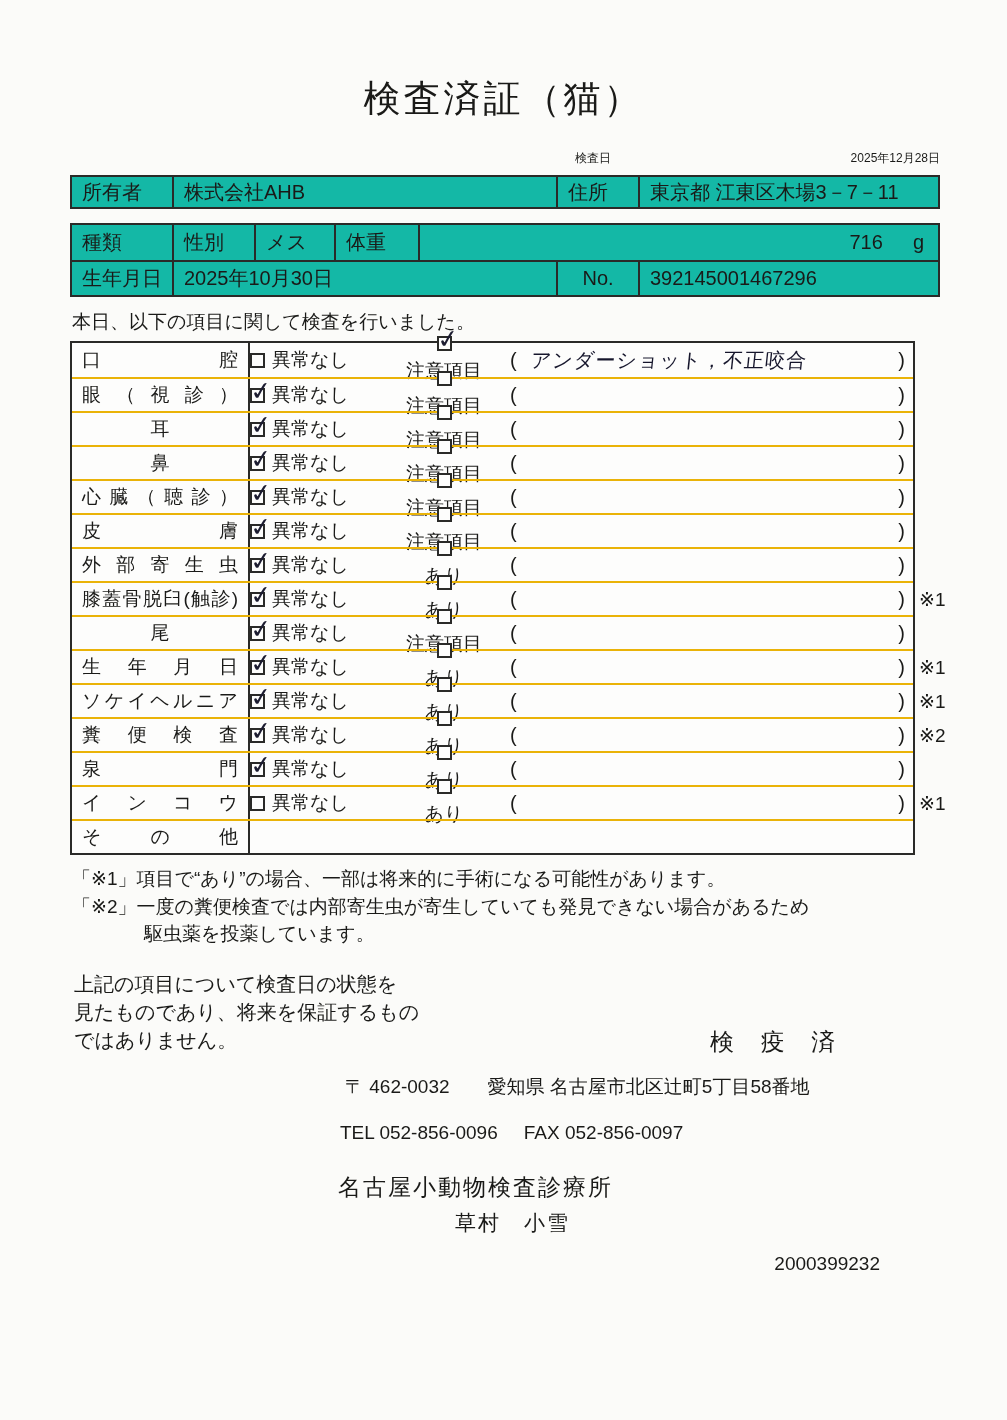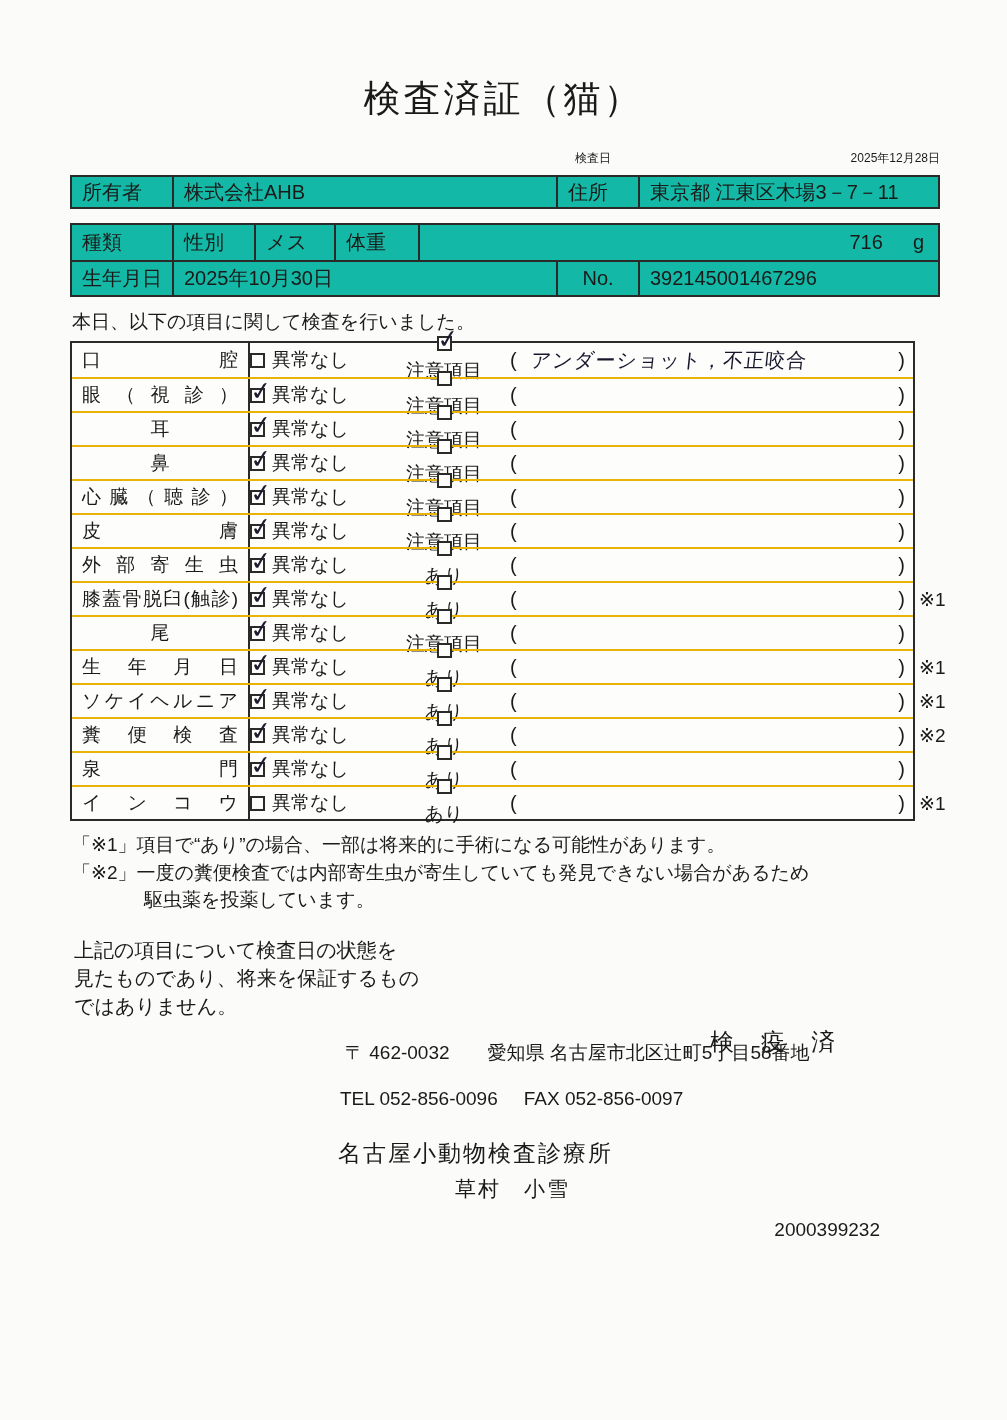--- a/index.html
+++ b/index.html
@@ -397,20 +397,41 @@
         <span class="opt-label">あり</span>
       </span>
       <span class="paren-group">
         <span class="paren">(</span>
         <span class="note"></span>
         <span class="paren">)</span>
       </span>
     </div>
     <span class="mark">※1</span>
   </div>
+    <div class="exam-row">
+    <div class="item-cell">
+      <span class="item-label">その他</span>
+    </div>
+    <div class="row-content no-opts">
+      <span class="opt opt1">
+        <span class="checkbox"></span>
+        <span class="opt-label"></span>
+      </span>
+      <span class="opt opt2">
+        <span class="checkbox"></span>
+        <span class="opt-label"></span>
+      </span>
+      <span class="paren-group">
+        <span class="paren">(</span>
+        <span class="note"></span>
+        <span class="paren">)</span>
+      </span>
+    </div>
+    <span class="mark"></span>
+  </div>
   </div>
 
 <div class="footnotes">
   <div>「※1」項目で“あり”の場合、一部は将来的に手術になる可能性があります。</div>
   <div>「※2」一度の糞便検査では内部寄生虫が寄生していても発見できない場合があるため</div>
   <div class="fn-indent">駆虫薬を投薬しています。</div>
 </div>
 
 <p class="disclaimer">上記の項目について検査日の状態を
 見たものであり、将来を保証するもの

